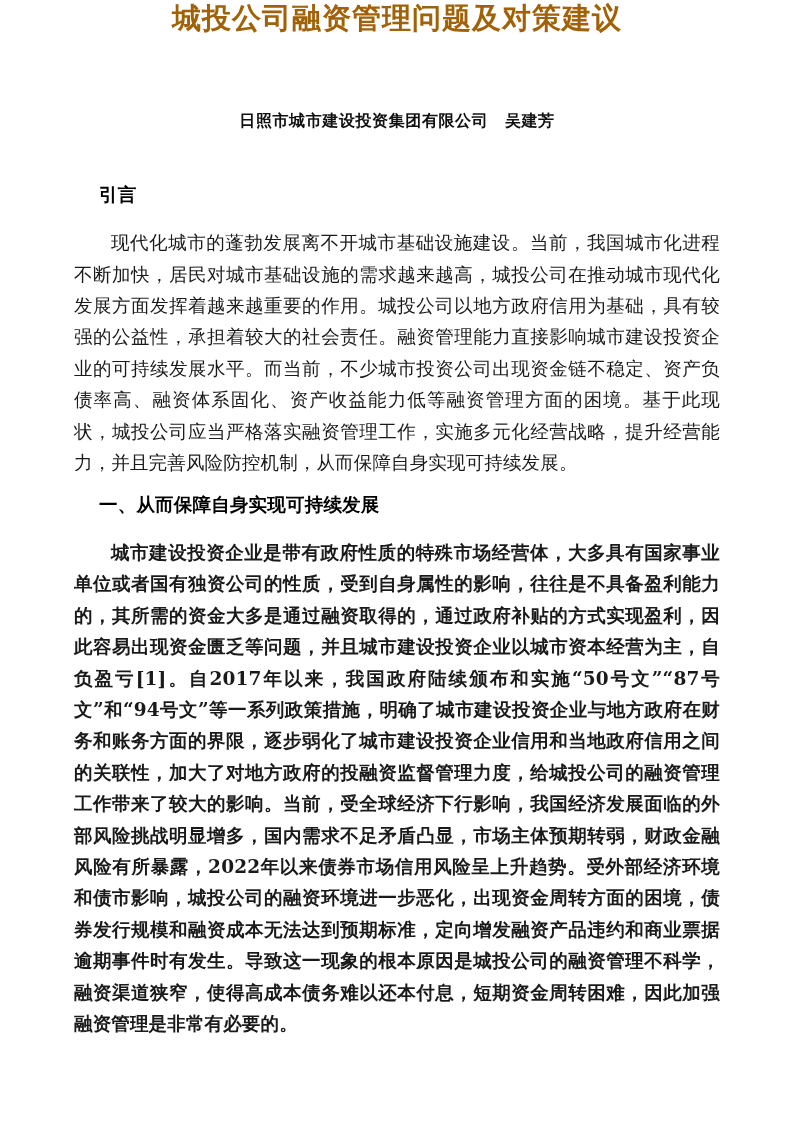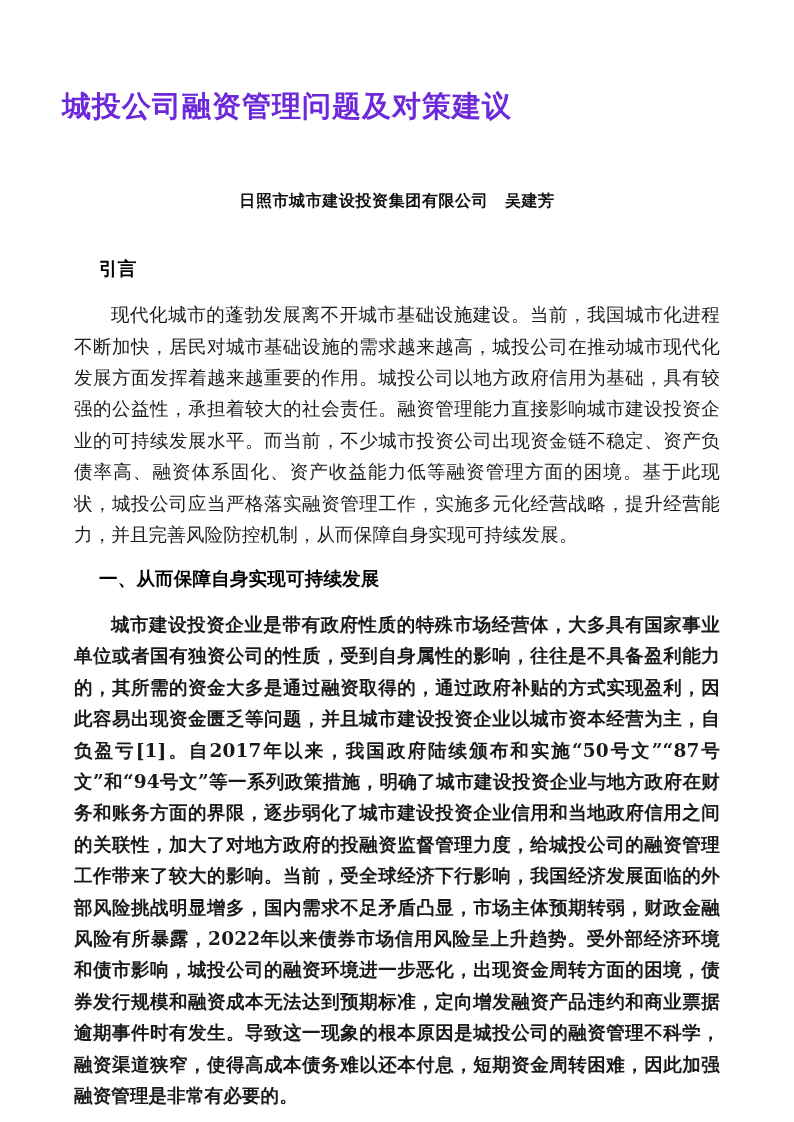--- a/index.html
+++ b/index.html
@@ -26,45 +26,44 @@
 
   .content {
     position: absolute;
     left: 62px;
     top: 0;
     width: 670px;
   }
 
   .doc-title {
     margin: 0;
-    padding-top: 88px;
-    text-align: left;
+    text-align: center;
     font-family: "DejaVu Serif", "Liberation Serif", serif;
     font-weight: bold;
     font-size: 29px;
     letter-spacing: 1px;
     line-height: 1.25;
-    color: #6d28d9;
+    color: #a16207;
   }
 
   .author-line {
-    margin: 8px;
+    margin: 16px;
     padding-top: 58px;
     text-align: center;
     font-family: "DejaVu Serif", "Liberation Serif", serif;
     font-weight: bold;
     font-size: 16px;
     letter-spacing: 0.6px;
     line-height: 1.4;
     color: #101010;
   }
 
   .section-heading {
     margin: 0;
-    font-family: Liberation Sans, sans-serif;
+    font-family: Liberation Mono, monospace;
     font-weight: bold;
     font-size: 18.5px;
     line-height: 31.5px;
     color: #000000;
     text-indent: 37px;
     letter-spacing: 0.2px;
   }
 
   .heading-preface {
     padding-top: 32px;

